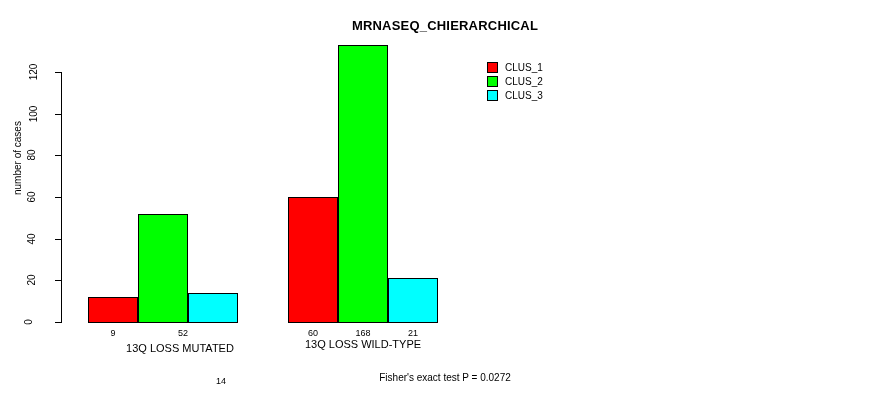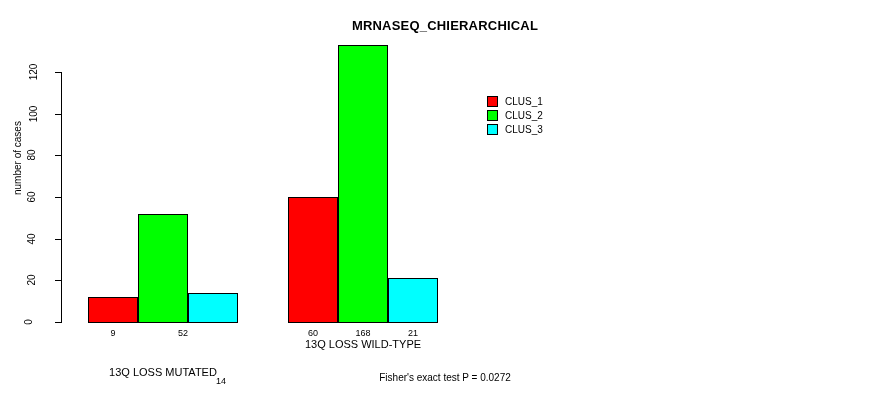--- a/index.html
+++ b/index.html
@@ -101,21 +101,20 @@
   .group-label {
     position: absolute;
     font-size: 11px;
     text-align: center;
     white-space: nowrap;
   }
   .legend {
     position: absolute;
     left: 487px;
     top: 60px;
-    margin-top: 34px;
   }
   .legend-row {
     position: relative;
     height: 14px;
     display: flex;
     align-items: center;
   }
   .legend-swatch {
     width: 11px;
     height: 11px;
@@ -192,21 +191,21 @@
         <div class="baseline-seg" style="left: 288px; top: 322px; width: 150px;"></div>
         <div class="bar" style="left: 288px; width: 50px; height: 126px; top: 197px; background: rgb(255, 0, 0);"></div>
         <div class="bar-value-label" style="left: 288px; width: 50px; top: 328px;">60</div>
         <div class="bar" style="left: 338px; width: 50px; height: 278.083px; top: 44.9167px; background: rgb(0, 255, 0);"></div>
         <div class="bar-value-label" style="left: 338px; width: 50px; top: 328px;">168</div>
         <div class="bar" style="left: 388px; width: 50px; height: 44.75px; top: 278.25px; background: rgb(0, 255, 255);"></div>
         <div class="bar-value-label" style="left: 388px; width: 50px; top: 328px;">21</div>
       </div>
 
     <div id="group-labels-container">
-        <div class="group-label" style="left: 88px; width: 150px; top: 342px; margin-top: 24px;">13Q LOSS MUTATED</div>
+        <div class="group-label" style="left: 105px; width: 150px; top: 342px;">13Q LOSS MUTATED</div>
         <div class="group-label" style="left: 288px; width: 150px; top: 338px;">13Q LOSS WILD-TYPE</div>
       </div>
 
   </div>
 
   <div class="legend" id="legend">
       <div class="legend-row">
         <span class="legend-swatch" style="background: rgb(255, 0, 0);"></span>
         <span class="legend-text">CLUS_1</span>
       </div>

